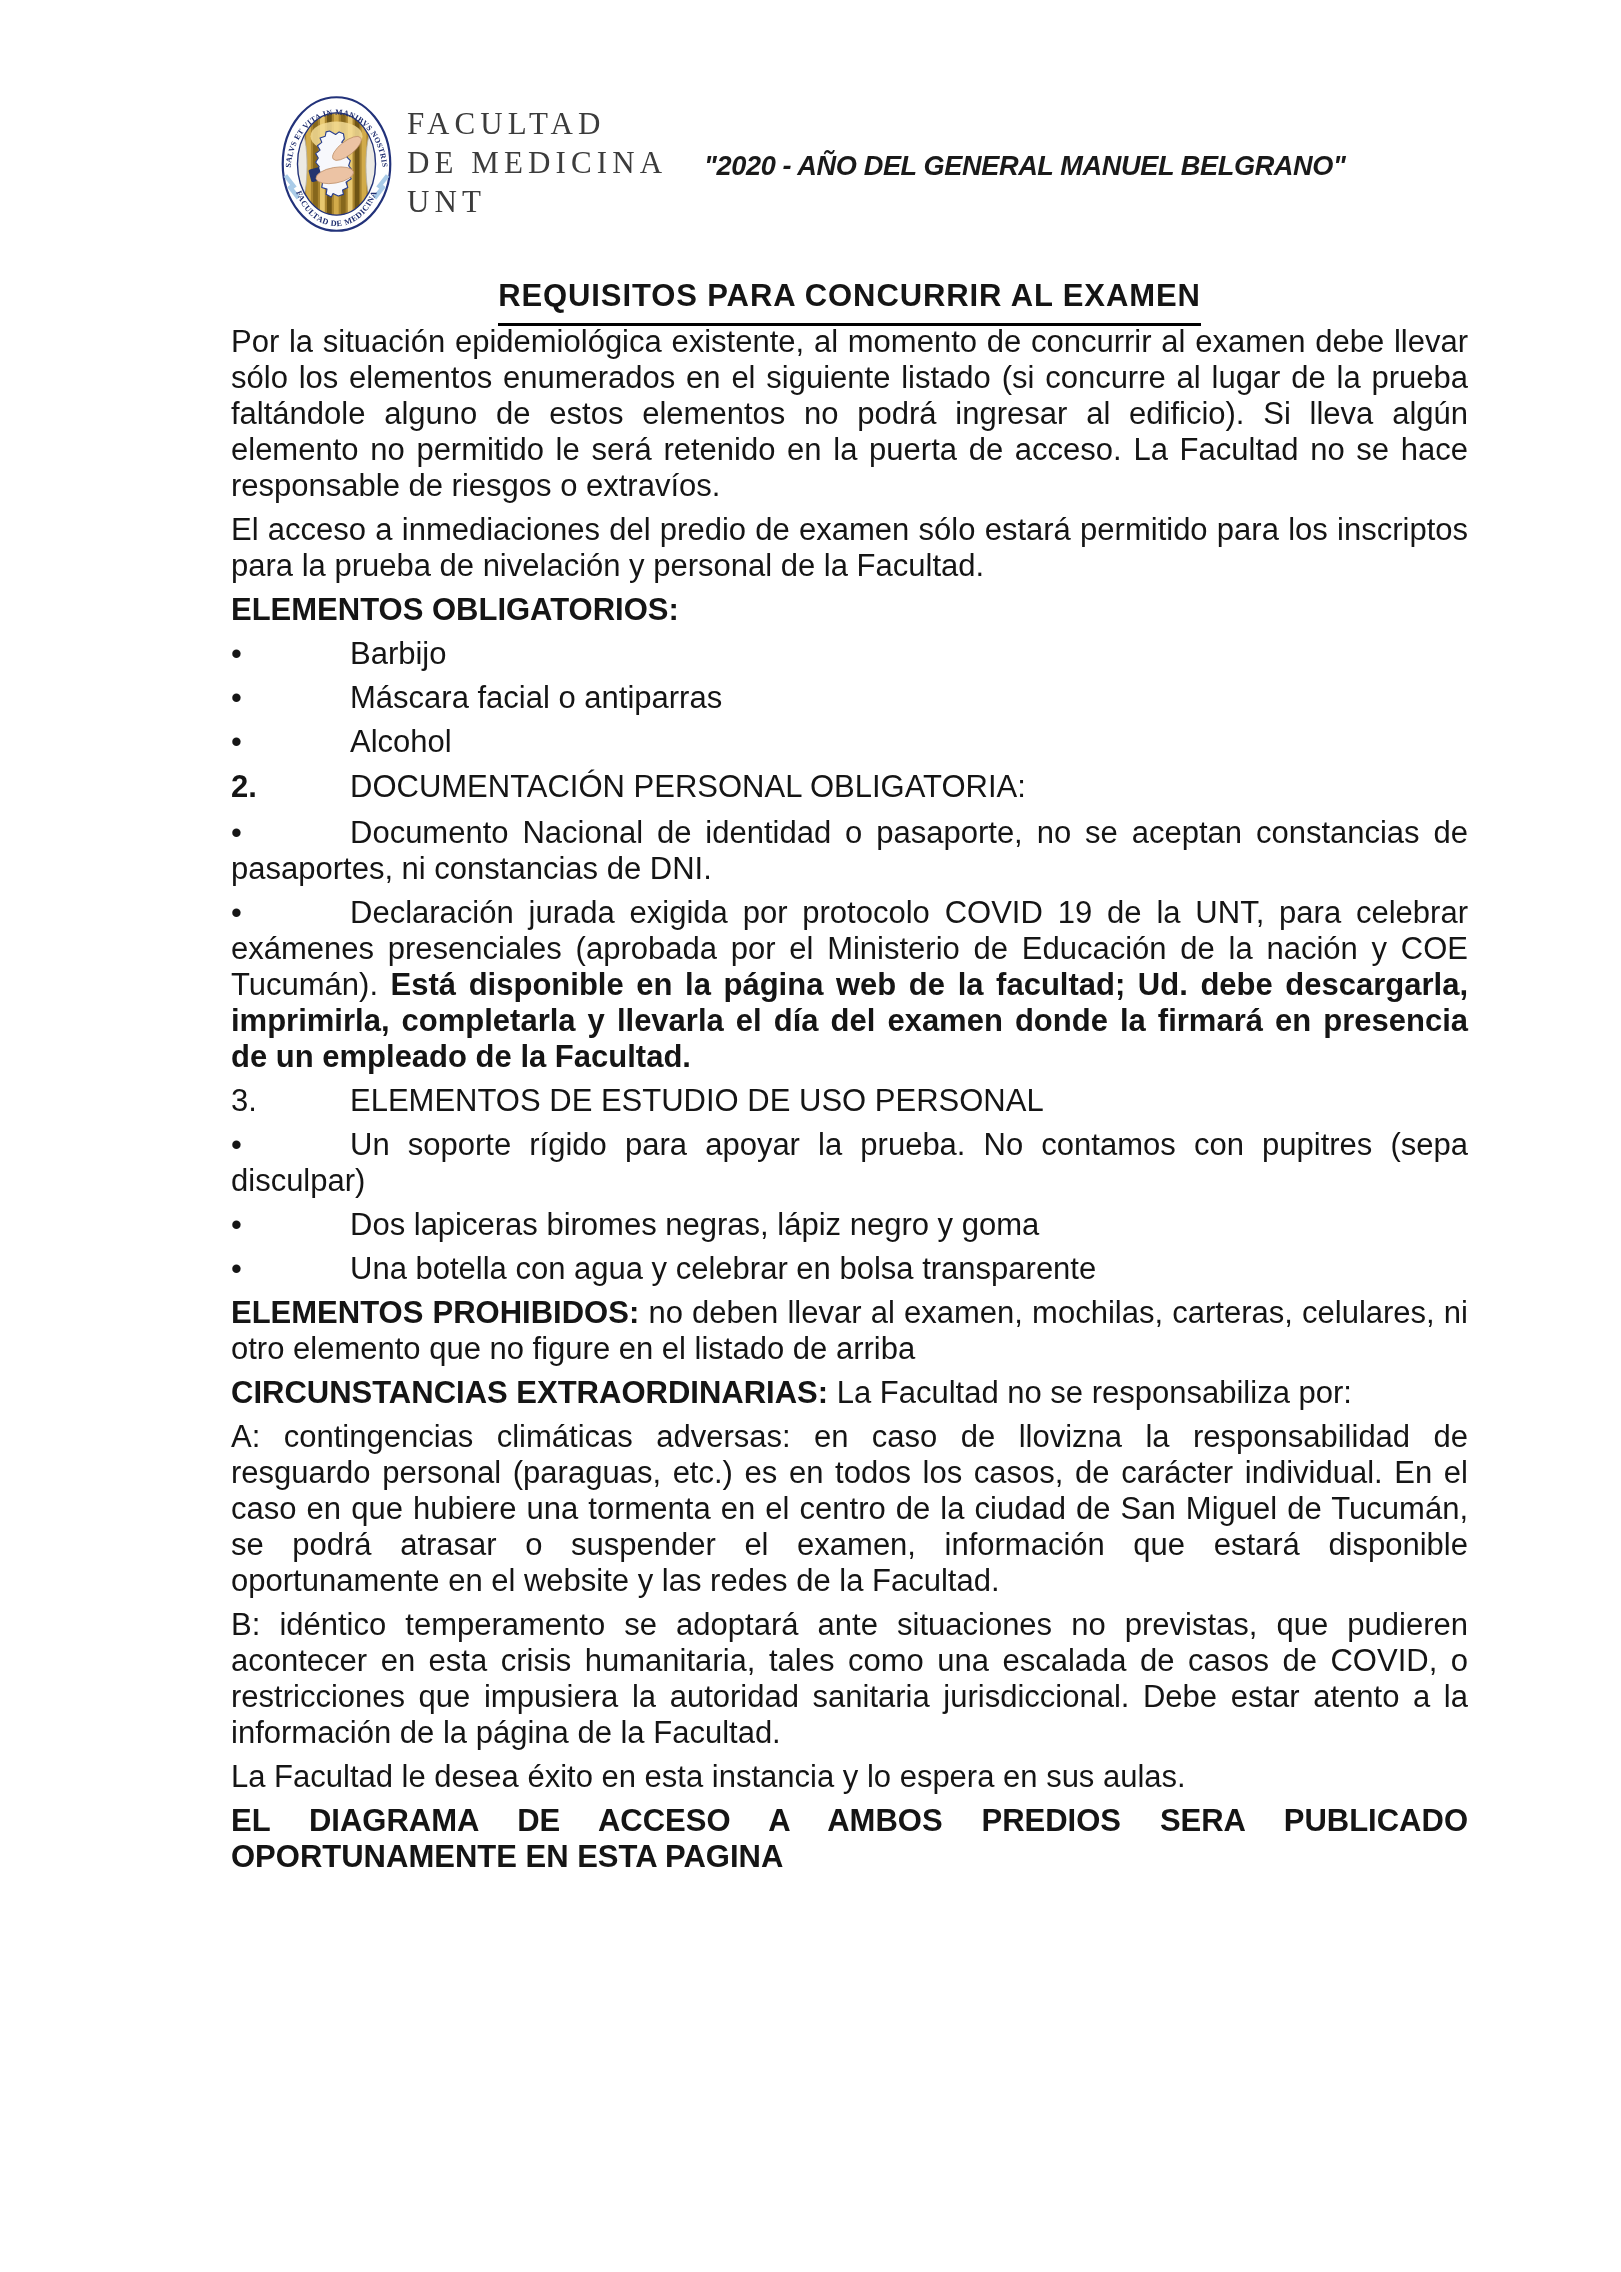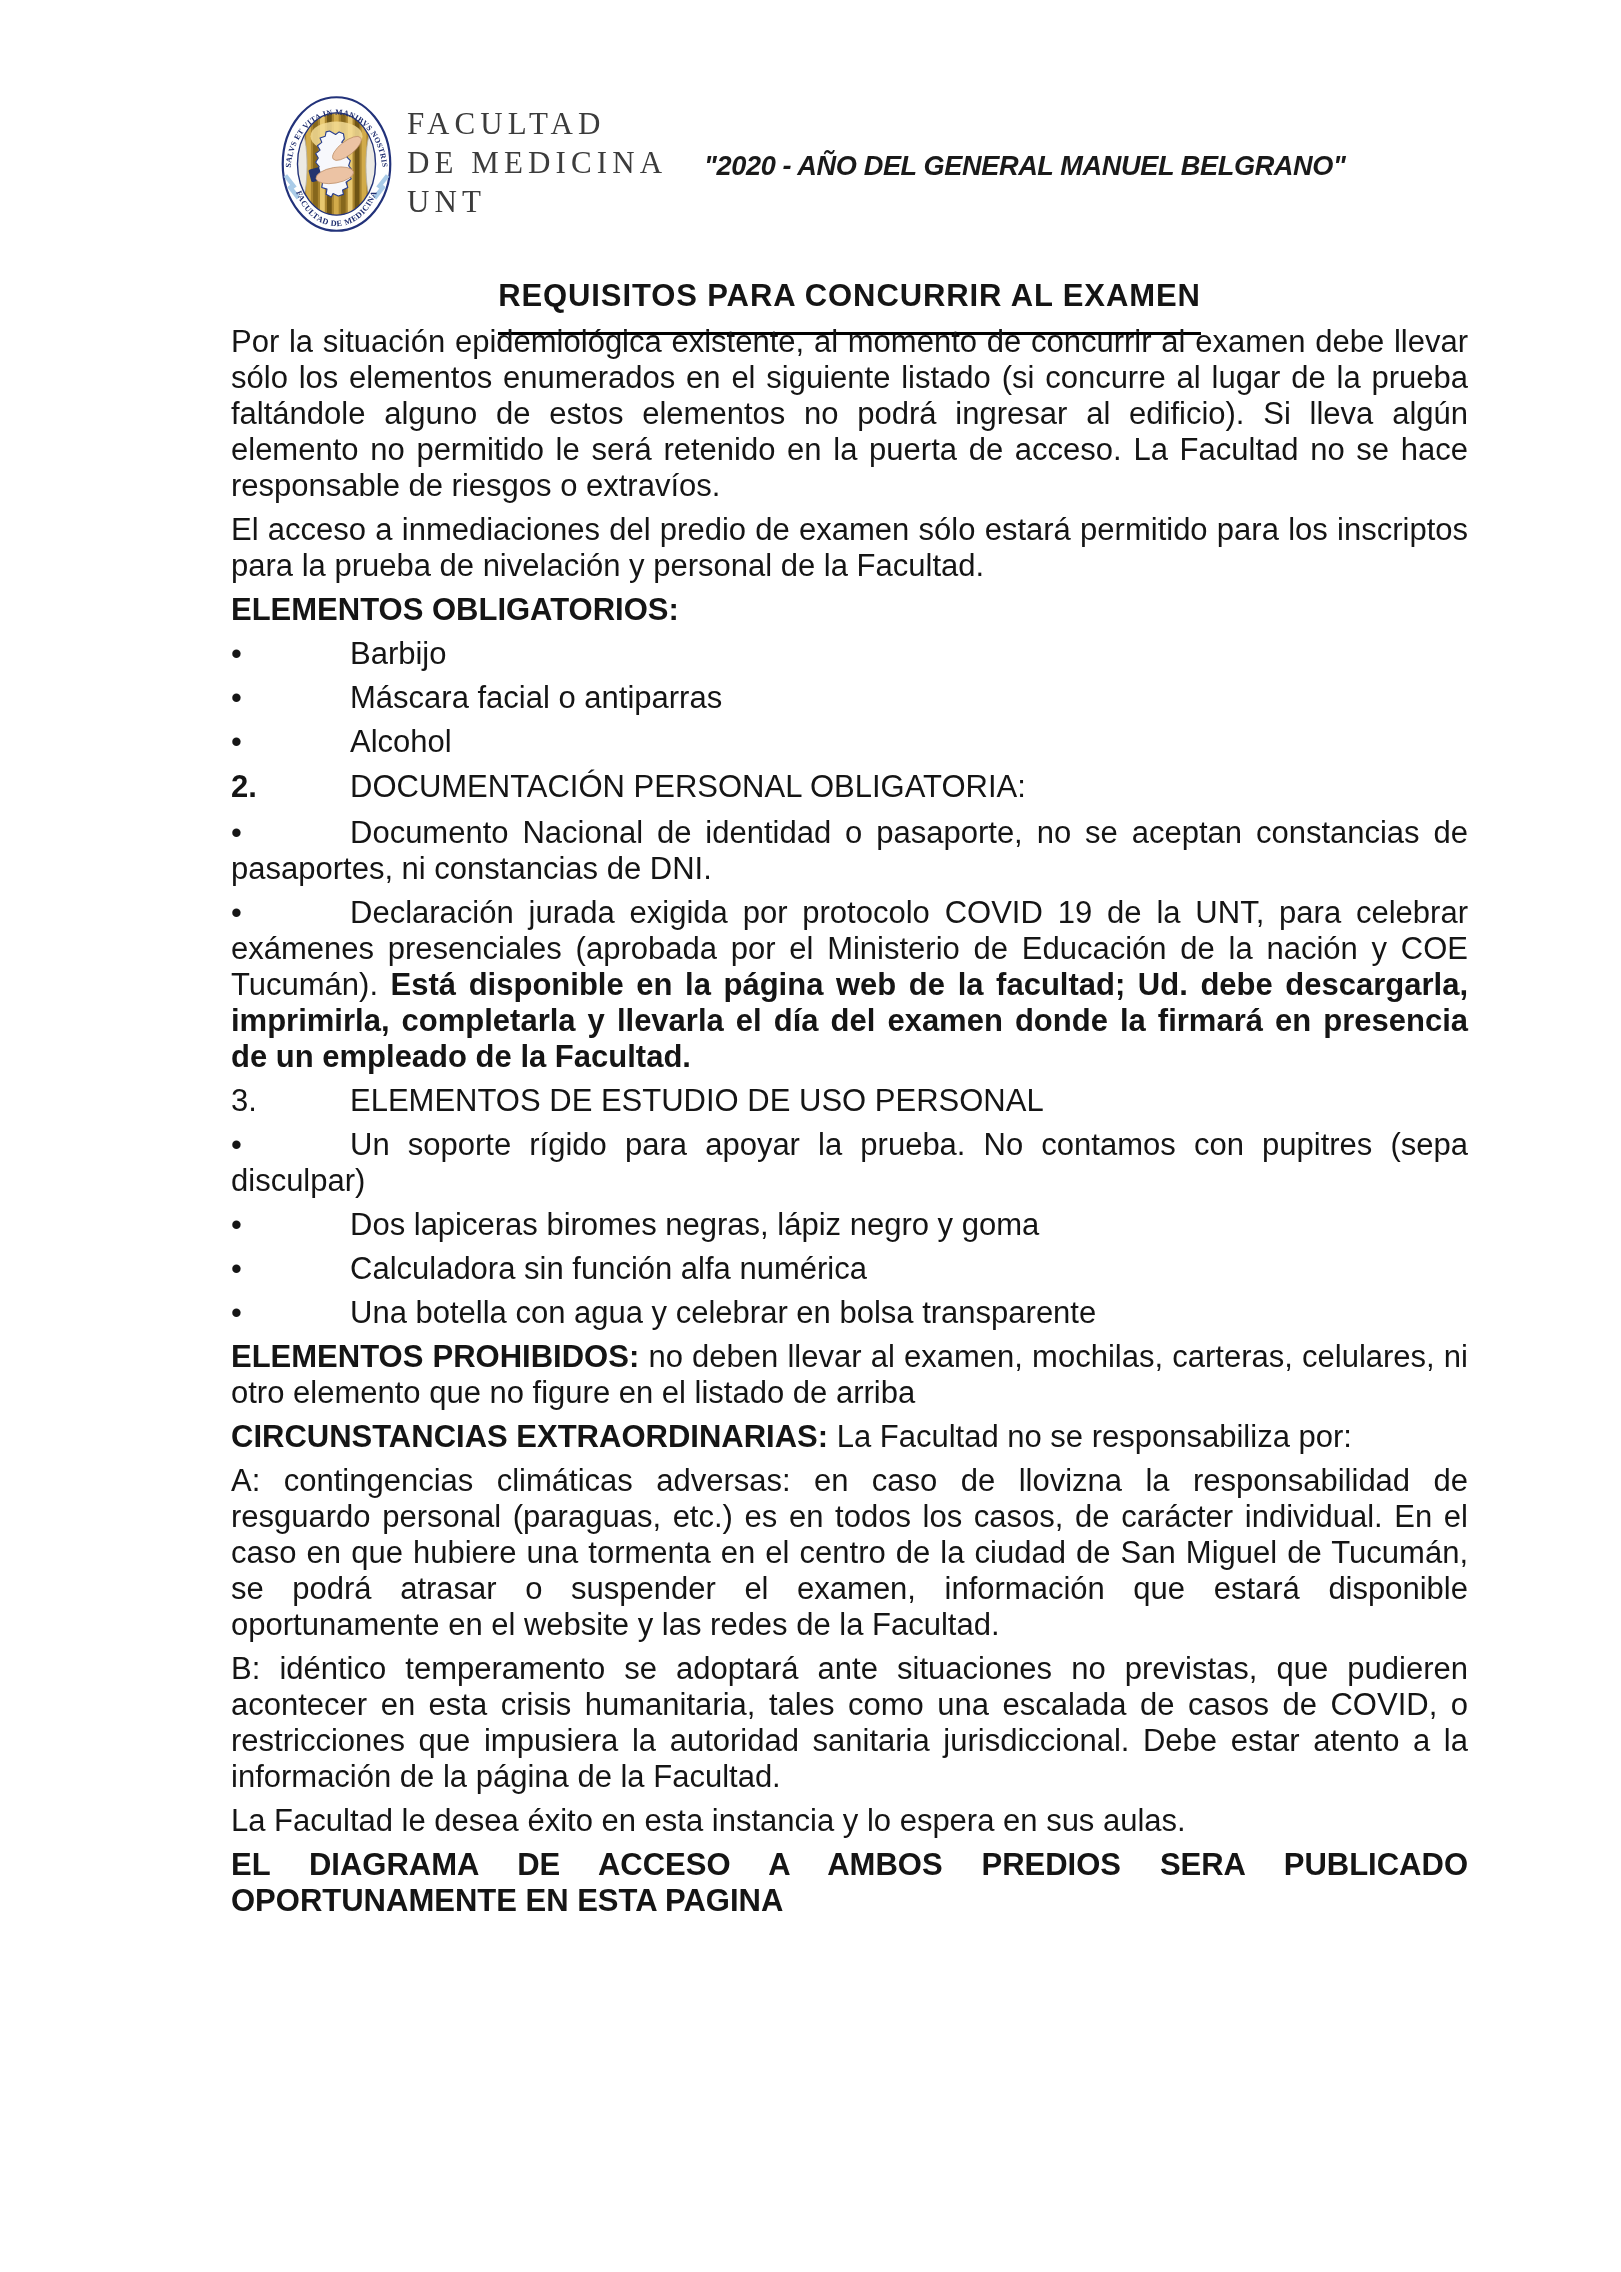--- a/index.html
+++ b/index.html
@@ -28,21 +28,21 @@
   
   .content{
     position:absolute;left:223px;top:278px;width:1253px;
     font-size:31px;line-height:36px;text-align:justify;
   }
   .content p{margin:8px;}
   .doc-title{
     text-align:center;font-weight:bold;white-space:nowrap;
     letter-spacing:0.9px;margin:0 0 10.2px 0;
   }
-  .doc-title span{border-bottom:3.4px solid #000;padding-bottom:19px;}
+  .doc-title span{border-bottom:3.4px solid #000;padding-bottom:10px;}
   .p2{margin-top:19px;}
   .heading-oblig{margin-top:24px;font-weight:bold;}
   .group-title{margin-top:22px;}
   .group-title.tight{margin-top:8.5px;}
   .marker{display:inline-block;width:119px;}
   .marker.bold{font-weight:bold;}
   .bullet{margin-top:5.1px;}
   .bullet.first{margin-top:10.2px;}
   .bullet.decl{margin-top:8.5px;}
   .prohibidos{margin-top:39px;}
@@ -159,23 +159,20 @@
     <p class="group-title">
       <span class="marker">3.</span><span>ELEMENTOS DE ESTUDIO DE USO PERSONAL</span>
     </p>
     <p class="bullet">
       <span class="marker">•</span><span>Un soporte rígido para apoyar la prueba. No contamos con pupitres (sepa disculpar)</span>
     </p>
     <p class="bullet">
       <span class="marker">•</span><span>Dos lapiceras biromes negras, lápiz negro y goma</span>
     </p>
     <p class="bullet">
-      <span class="marker">•</span><span>Calculadora sin función alfa numérica</span>
-    </p>
-    <p class="bullet">
       <span class="marker">•</span><span>Una botella con agua y celebrar en bolsa transparente</span>
     </p>
 
     <p class="prohibidos">
       <b>ELEMENTOS PROHIBIDOS:</b><span> no deben llevar al examen, mochilas, carteras, celulares, ni otro elemento que no figure en el listado de arriba</span>
     </p>
 
     <p class="circ">
       <b>CIRCUNSTANCIAS EXTRAORDINARIAS:</b><span> La Facultad no se responsabiliza por:</span>
     </p>

